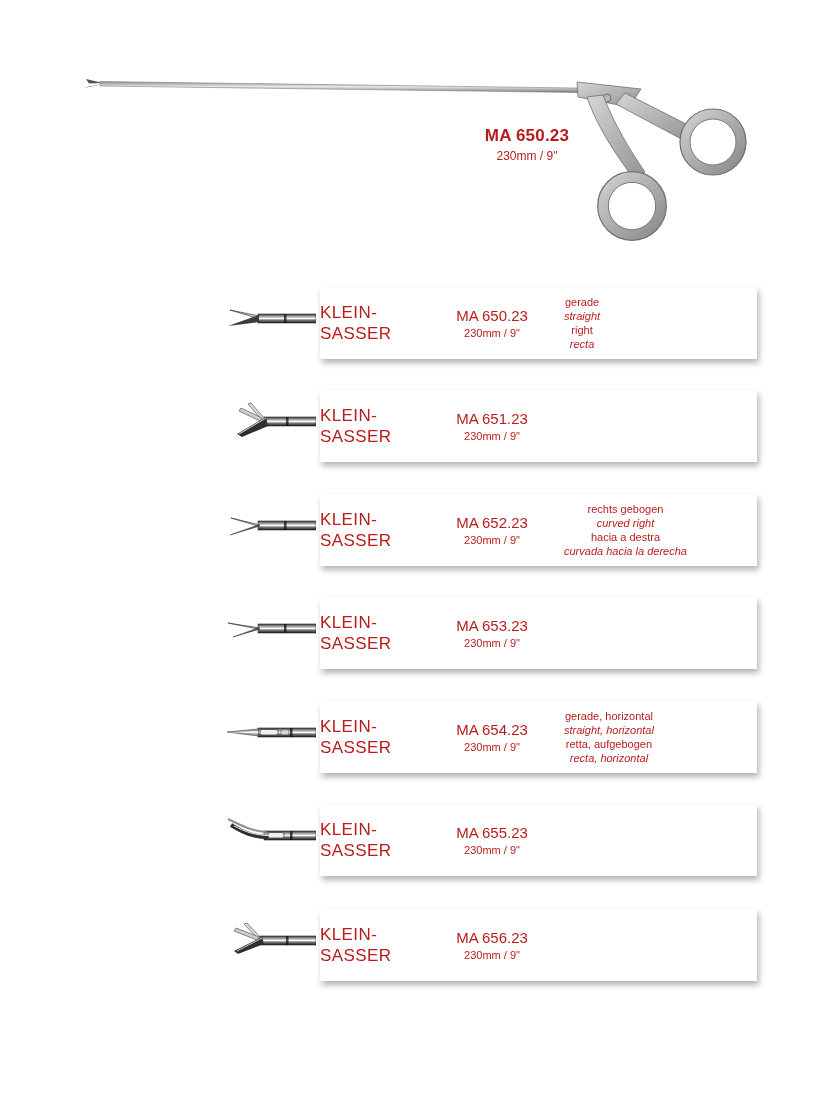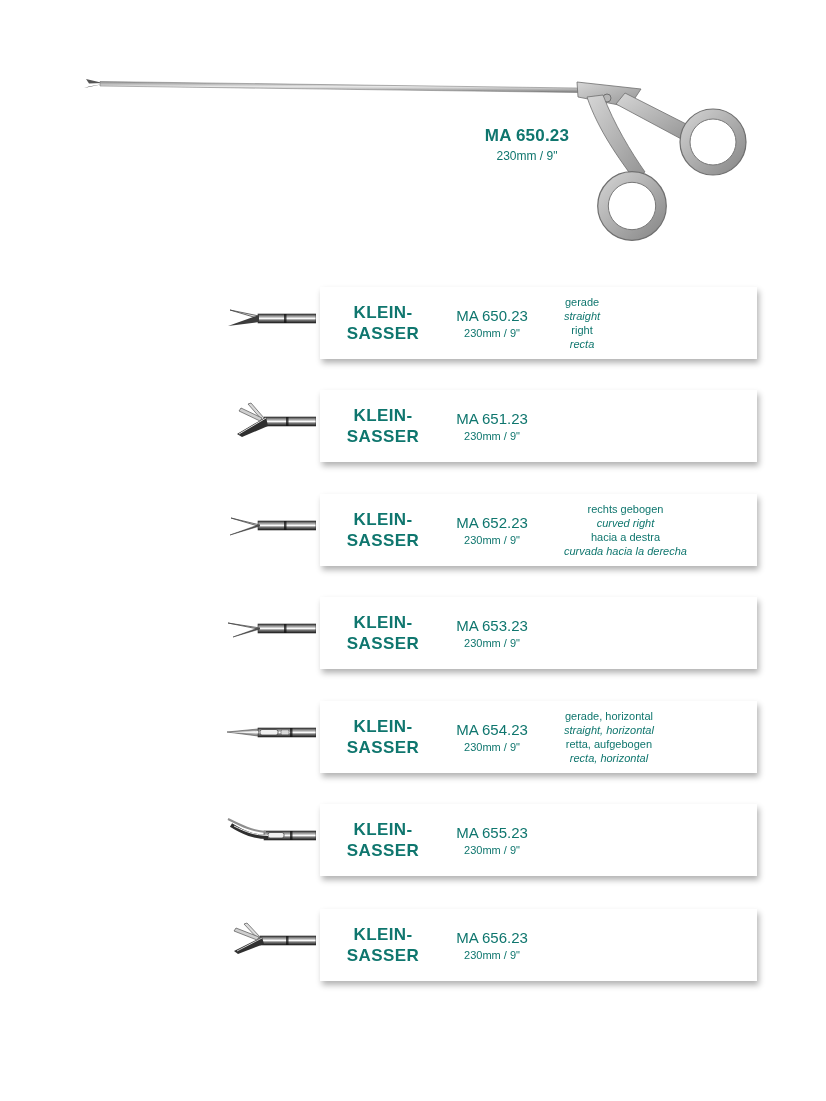--- a/index.html
+++ b/index.html
@@ -1,28 +1,28 @@
 <!DOCTYPE html>
 <html><head>
 <meta charset="utf-8">
 <style>
   html,body{margin:0;padding:0;background:#fff;}
   .page{position:relative;width:826px;height:1101px;background:#fff;overflow:hidden;
-        font-family:"Liberation Sans",sans-serif;color:#0f766e;}
+        font-family:"Liberation Sans",sans-serif;color:#b91c1c;}
   
   .hero{position:absolute;left:80px;top:52px;width:700px;height:195px;}
   .hero-label{position:absolute;left:447px;top:126px;width:160px;text-align:center;}
   .hero-model{font-weight:bold;font-size:17px;letter-spacing:.2px;}
   .hero-size{font-size:12px;margin-top:3px;}
   
   .row{position:absolute;left:0;width:826px;height:72px;}
   .tip{position:absolute;left:224px;top:12px;width:92px;height:40px;}
   .card{position:absolute;left:320px;top:0;width:437px;height:72px;background:#fff;
         box-shadow:2px 4px 6px rgba(0,0,0,.30);display:flex;align-items:center;}
-  .brand{width:126px;text-align:center;font-weight:bold;font-size:17px;line-height:21px;letter-spacing:.4px;}
+  .brand{width:126px;text-align:left;font-weight:normal;font-size:17px;line-height:21px;letter-spacing:.4px;}
   .model-col{width:92px;text-align:center;}
   .model{font-size:15px;}
   .msize{font-size:11px;margin-top:3px;}
   .desc{margin-left:26px;font-size:11px;line-height:14px;text-align:center;}
   .desc div:nth-child(even){font-style:italic;}
   .defs-holder{position:absolute;width:0;height:0;overflow:hidden;}
 </style>
 </head>
 <body>
 

